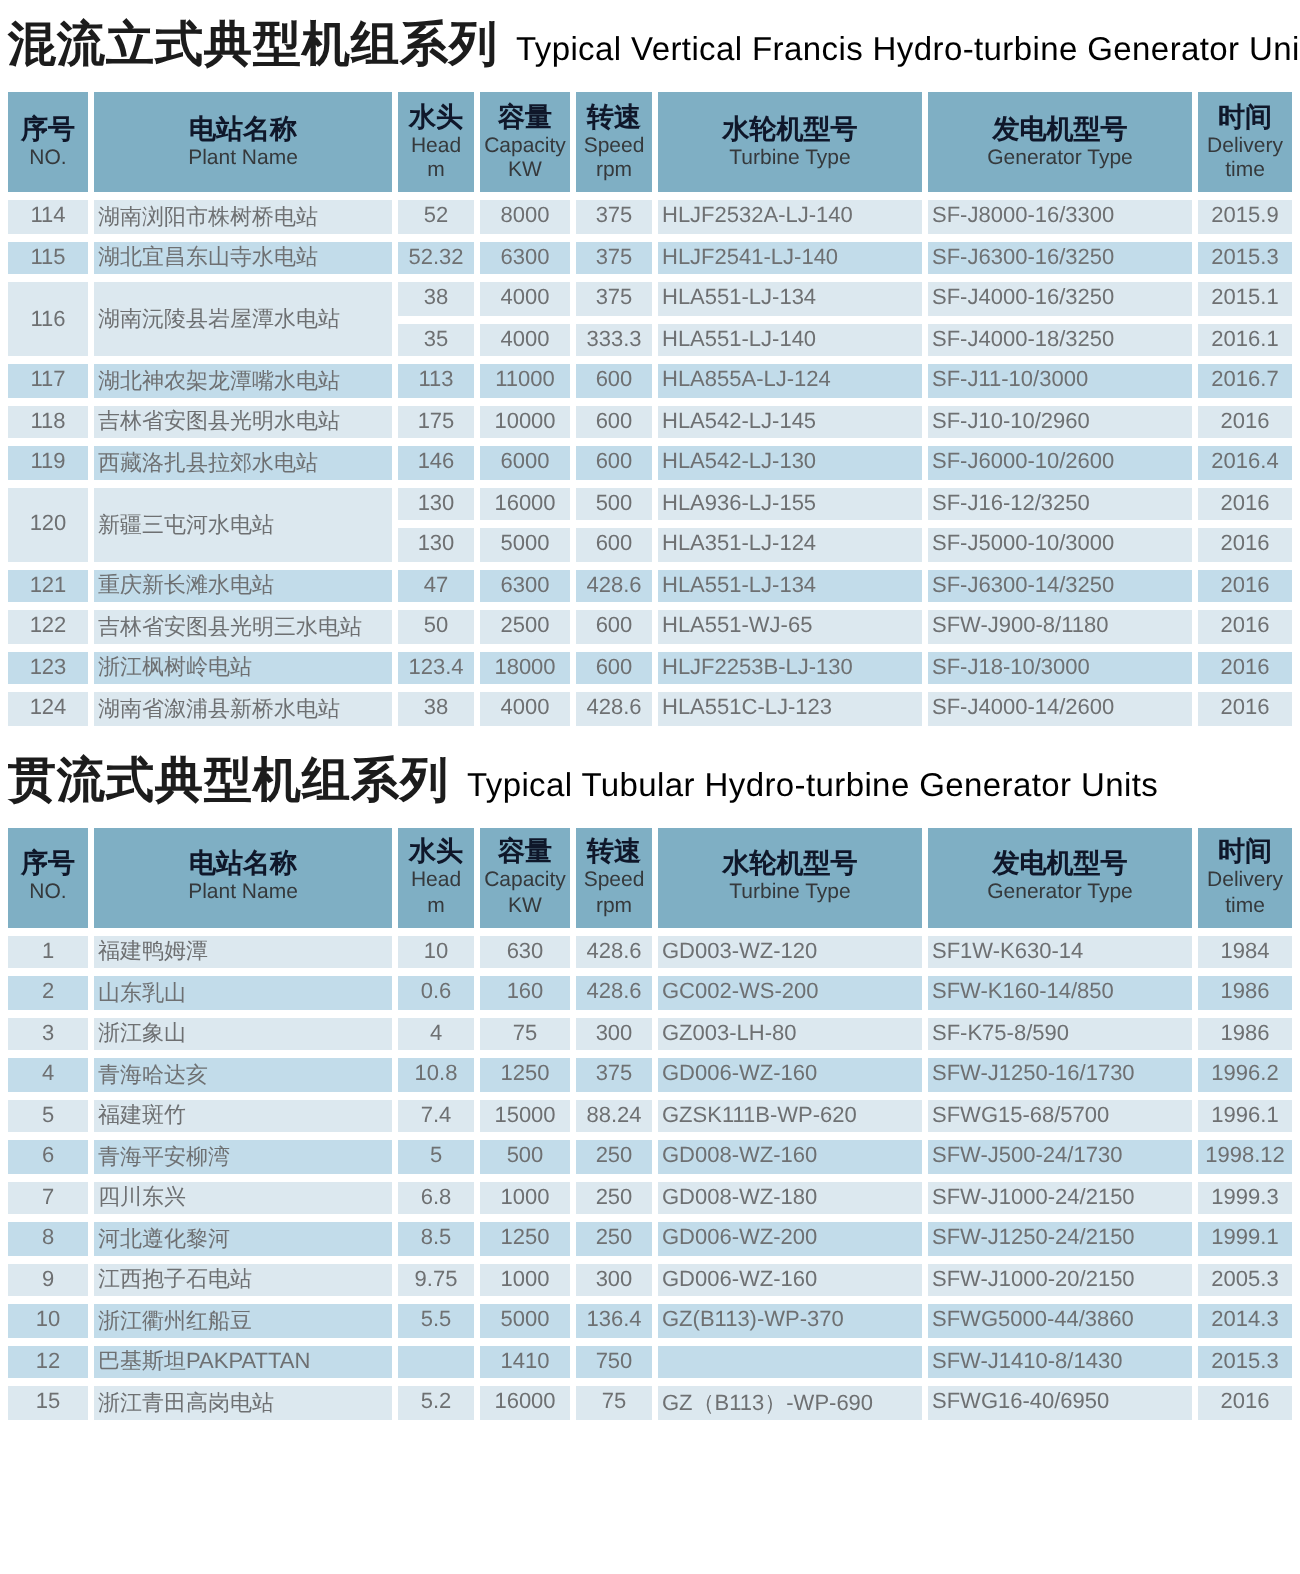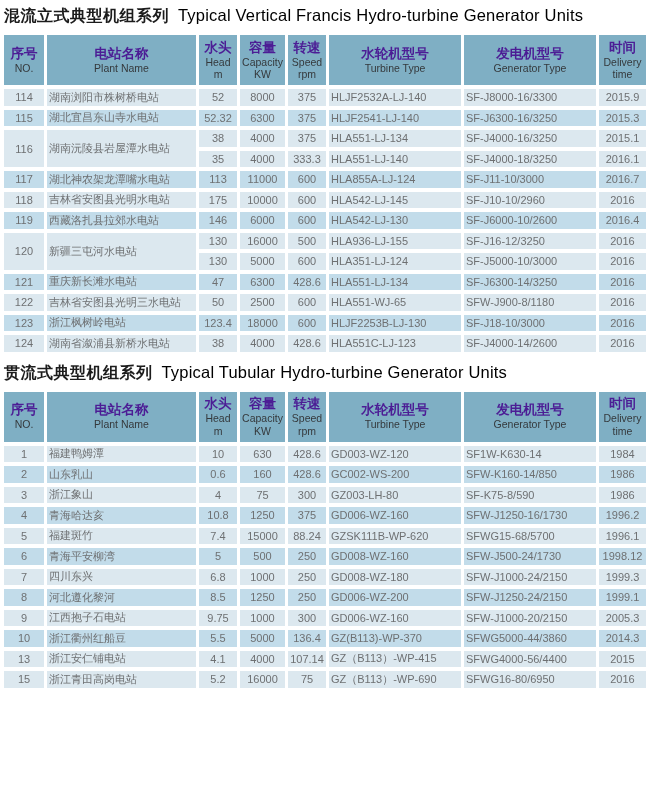--- a/index.html
+++ b/index.html
@@ -4,38 +4,38 @@
 <style>
   html,body { margin:0; padding:0; background:#ffffff; }
   body {
     width:650px; height:787px; overflow:hidden;
     font-family:"Liberation Sans","DejaVu Sans",sans-serif;
     -webkit-font-smoothing:antialiased;
   }
   .sheet { width:650px; }
   .title-row { margin:6px 2px 4px 4px; white-space:nowrap; }
   .title-zh {
-    font-size:16px; font-weight:bold; color:#1c1c1c; letter-spacing:0.5px;text-align:center;
+    font-size:24px; font-weight:bold; color:#1c1c1c; letter-spacing:0.5px;text-align:center;
   }
   .title-en {
     font-size:16.5px; color:#000000; margin-left:9px; letter-spacing:0.2px;
   }
   .title-row.second { margin-top:7px; }
   table.units {
     width:648px; margin-left:1px;
     border-collapse:separate; border-spacing:3px 4px;
     table-layout:fixed;
   }
   table.units th {
     background:#7fafc4; color:#2e3236;
     text-align:center; vertical-align:middle;
     padding:4px 1px; height:42px;
     font-weight:normal;
   }
-  .th-zh { display:block; font-size:13.5px; font-weight:bold; line-height:1.2; color:#4c1d95; }
+  .th-zh { display:block; font-size:13.5px; font-weight:bold; line-height:1.2; color:#0f172a; }
   .th-en { display:block; font-size:10.5px; line-height:1.18; color:#35393c; }
   table.units td {
     height:16.5px; font-size:11px; color:#6e7072;
     vertical-align:middle; padding:0 2px;
     overflow:hidden; white-space:nowrap;
   }
   tr.light td { background:#dce8ef; }
   tr.blue  td { background:#c2dcea; }
   td.c-no, td.c-head, td.c-capacity, td.c-speed, td.c-time { text-align:center; }
   td.c-name, td.c-turbine, td.c-generator { text-align:left; padding-left:8px; }
@@ -382,36 +382,36 @@
         <tr class="blue">
           <td class="c-no" rowspan="1">10</td>
           <td class="c-name" rowspan="1">浙江衢州红船豆</td>
           <td class="c-head">5.5</td>
           <td class="c-capacity">5000</td>
           <td class="c-speed">136.4</td>
           <td class="c-turbine">GZ(B113)-WP-370</td>
           <td class="c-generator">SFWG5000-44/3860</td>
           <td class="c-time">2014.3</td>
         </tr>
-        <tr class="light">
-          <td class="c-no" rowspan="1">13</td>
-          <td class="c-name" rowspan="1">浙江安仁铺电站</td>
-          <td class="c-head">4.1</td>
-          <td class="c-capacity">4000</td>
-          <td class="c-speed">107.14</td>
-          <td class="c-turbine">GZ（B113）-WP-415</td>
-          <td class="c-generator">SFWG4000-56/4400</td>
-          <td class="c-time">2015</td>
+        <tr class="blue">
+          <td class="c-no" rowspan="1">12</td>
+          <td class="c-name" rowspan="1">巴基斯坦PAKPATTAN</td>
+          <td class="c-head"></td>
+          <td class="c-capacity">1410</td>
+          <td class="c-speed">750</td>
+          <td class="c-turbine"></td>
+          <td class="c-generator">SFW-J1410-8/1430</td>
+          <td class="c-time">2015.3</td>
         </tr>
         <tr class="light">
           <td class="c-no" rowspan="1">15</td>
           <td class="c-name" rowspan="1">浙江青田高岗电站</td>
           <td class="c-head">5.2</td>
           <td class="c-capacity">16000</td>
           <td class="c-speed">75</td>
           <td class="c-turbine">GZ（B113）-WP-690</td>
-          <td class="c-generator">SFWG16-80/6950</td>
+          <td class="c-generator">SFWG16-40/6950</td>
           <td class="c-time">2016</td>
         </tr>
       </tbody>
   </table>
 
 </div>
 
 </body></html>

